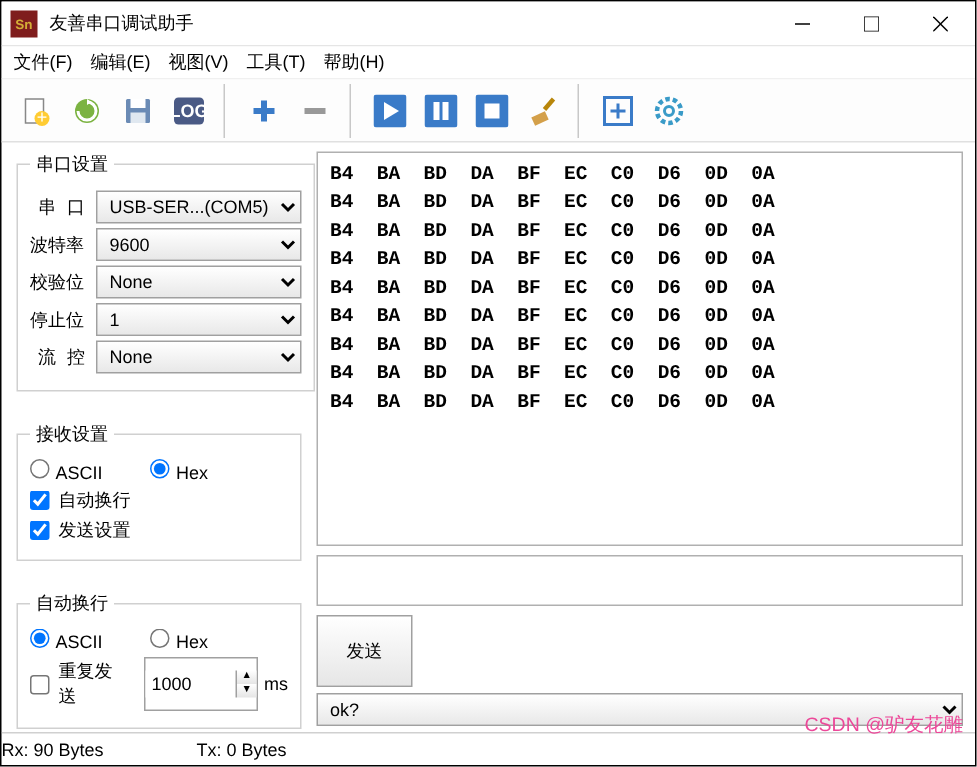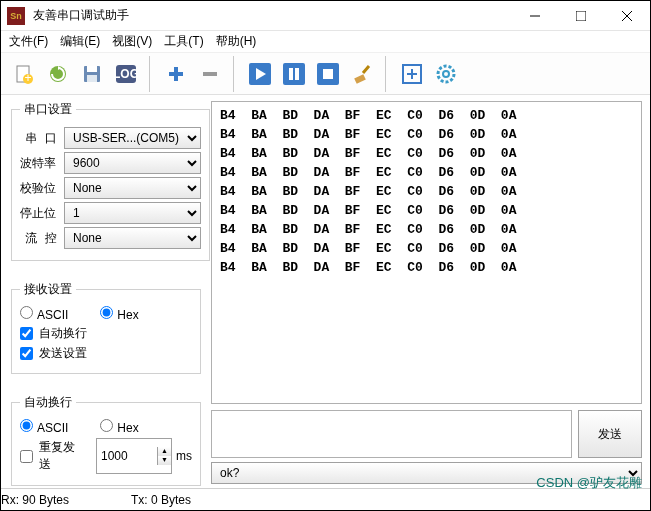--- a/index.html
+++ b/index.html
@@ -26,30 +26,30 @@
 .radio-row input { margin-right:4px;}
 .radio-row .opt2 { margin-left:28px;}
 .chk-row { display:flex; align-items:center; margin:3px 0;}
 .chk-row input { margin-right:6px;}
 .spin { display:inline-flex; align-items:center; border:1px solid #a0a0a0; height:36px; margin-left:20px;}
 .spin input { width:54px; border:none; height:18px; padding:0 4px; font-size:12px;}
 .spin .sp-btns { display:flex; flex-direction:column; }
 .spin .sp-btns div { width:14px; height:9px; border-left:1px solid #a0a0a0; background:linear-gradient(#fff,#e5e5e5); font-size:7px; line-height:7px; text-align:center;}
 .right { flex: 1; padding: 6px 8px 4px 2px; display:flex; flex-direction:column; }
 .hex-area { flex:1; border:1px solid #b0b0b0; background:#fff; padding:4px 8px 4px 8px; font-family: "Consolas","Courier New",monospace; font-size:13px; font-weight:bold; white-space:pre; overflow:auto; line-height:19px; letter-spacing:0px;}
-.send-area { margin-top:6px; display:flex; gap:6px; }
+.send-area { margin-top:6px; display:flex; gap:6px;flex-direction:column; }
 .send-area textarea { flex:1; height:48px; border:1px solid #b0b0b0; resize:none; font-size:12px; padding:2px;}
 .send-btn { width:64px; height:48px; background:linear-gradient(#fff,#e6e6e6); border:1px solid #a0a0a0; font-size:12px;}
 .combo-row { margin-top:4px; display:flex;}
 .combo-row select { flex:1; height:22px; border:1px solid #a0a0a0; background:linear-gradient(#fff,#e8e8e8); padding:0 4px;}
 .statusbar { height:22px; border-top:1px solid #d0d0d0; display:flex; align-items:center; font-size:12px;}
 .statusbar .s1 { color:#0a8a0a; padding:0 8px; width:248px; white-space:nowrap;}
 .statusbar .s2 { width:130px;}
 .statusbar .s3 { width:120px;}
-.watermark { position:absolute; right:8px; bottom:18px; color:#0f766e; font-size:13px; pointer-events:none;}
+.watermark { position:absolute; right:8px; bottom:18px; color:#ec4899; font-size:13px; pointer-events:none;}
 .container { position:relative; flex:1; display:flex; flex-direction:column; overflow:hidden;}
 </style>
 </head>
 <body>
 
 <div class="titlebar">
   <div class="app-icon">Sn</div>
   <div class="title">友善串口调试助手</div>
   <div class="win-btn">
       <svg width="10" height="10">

